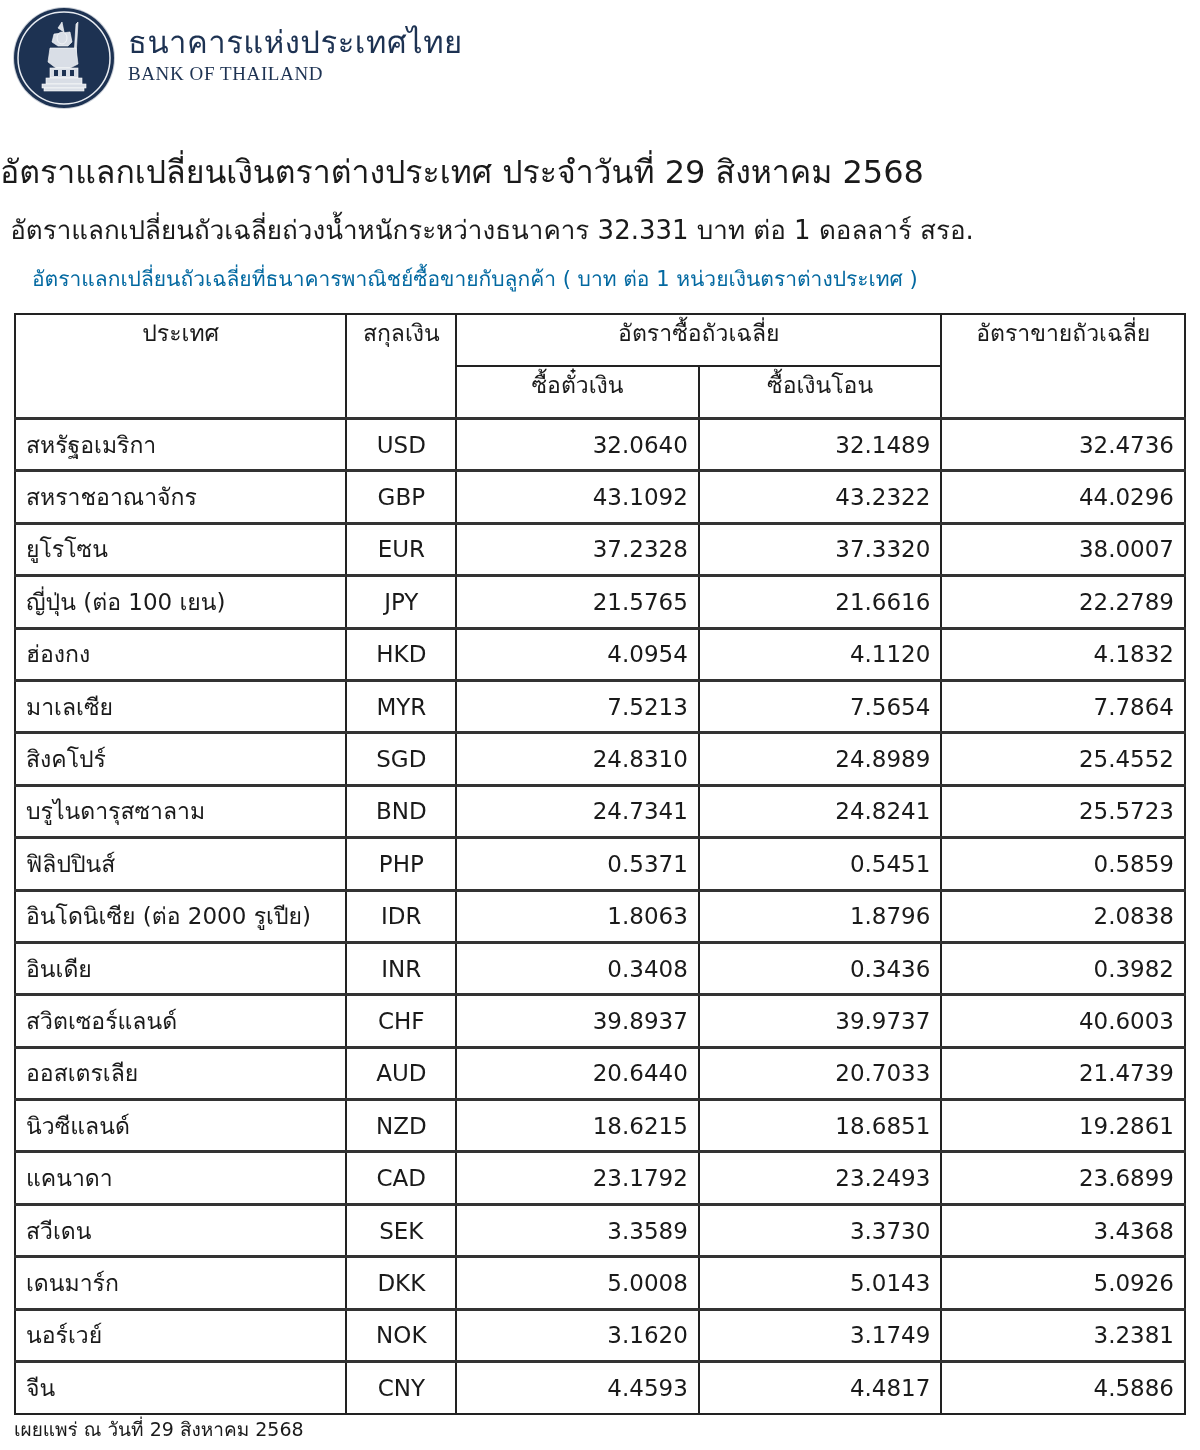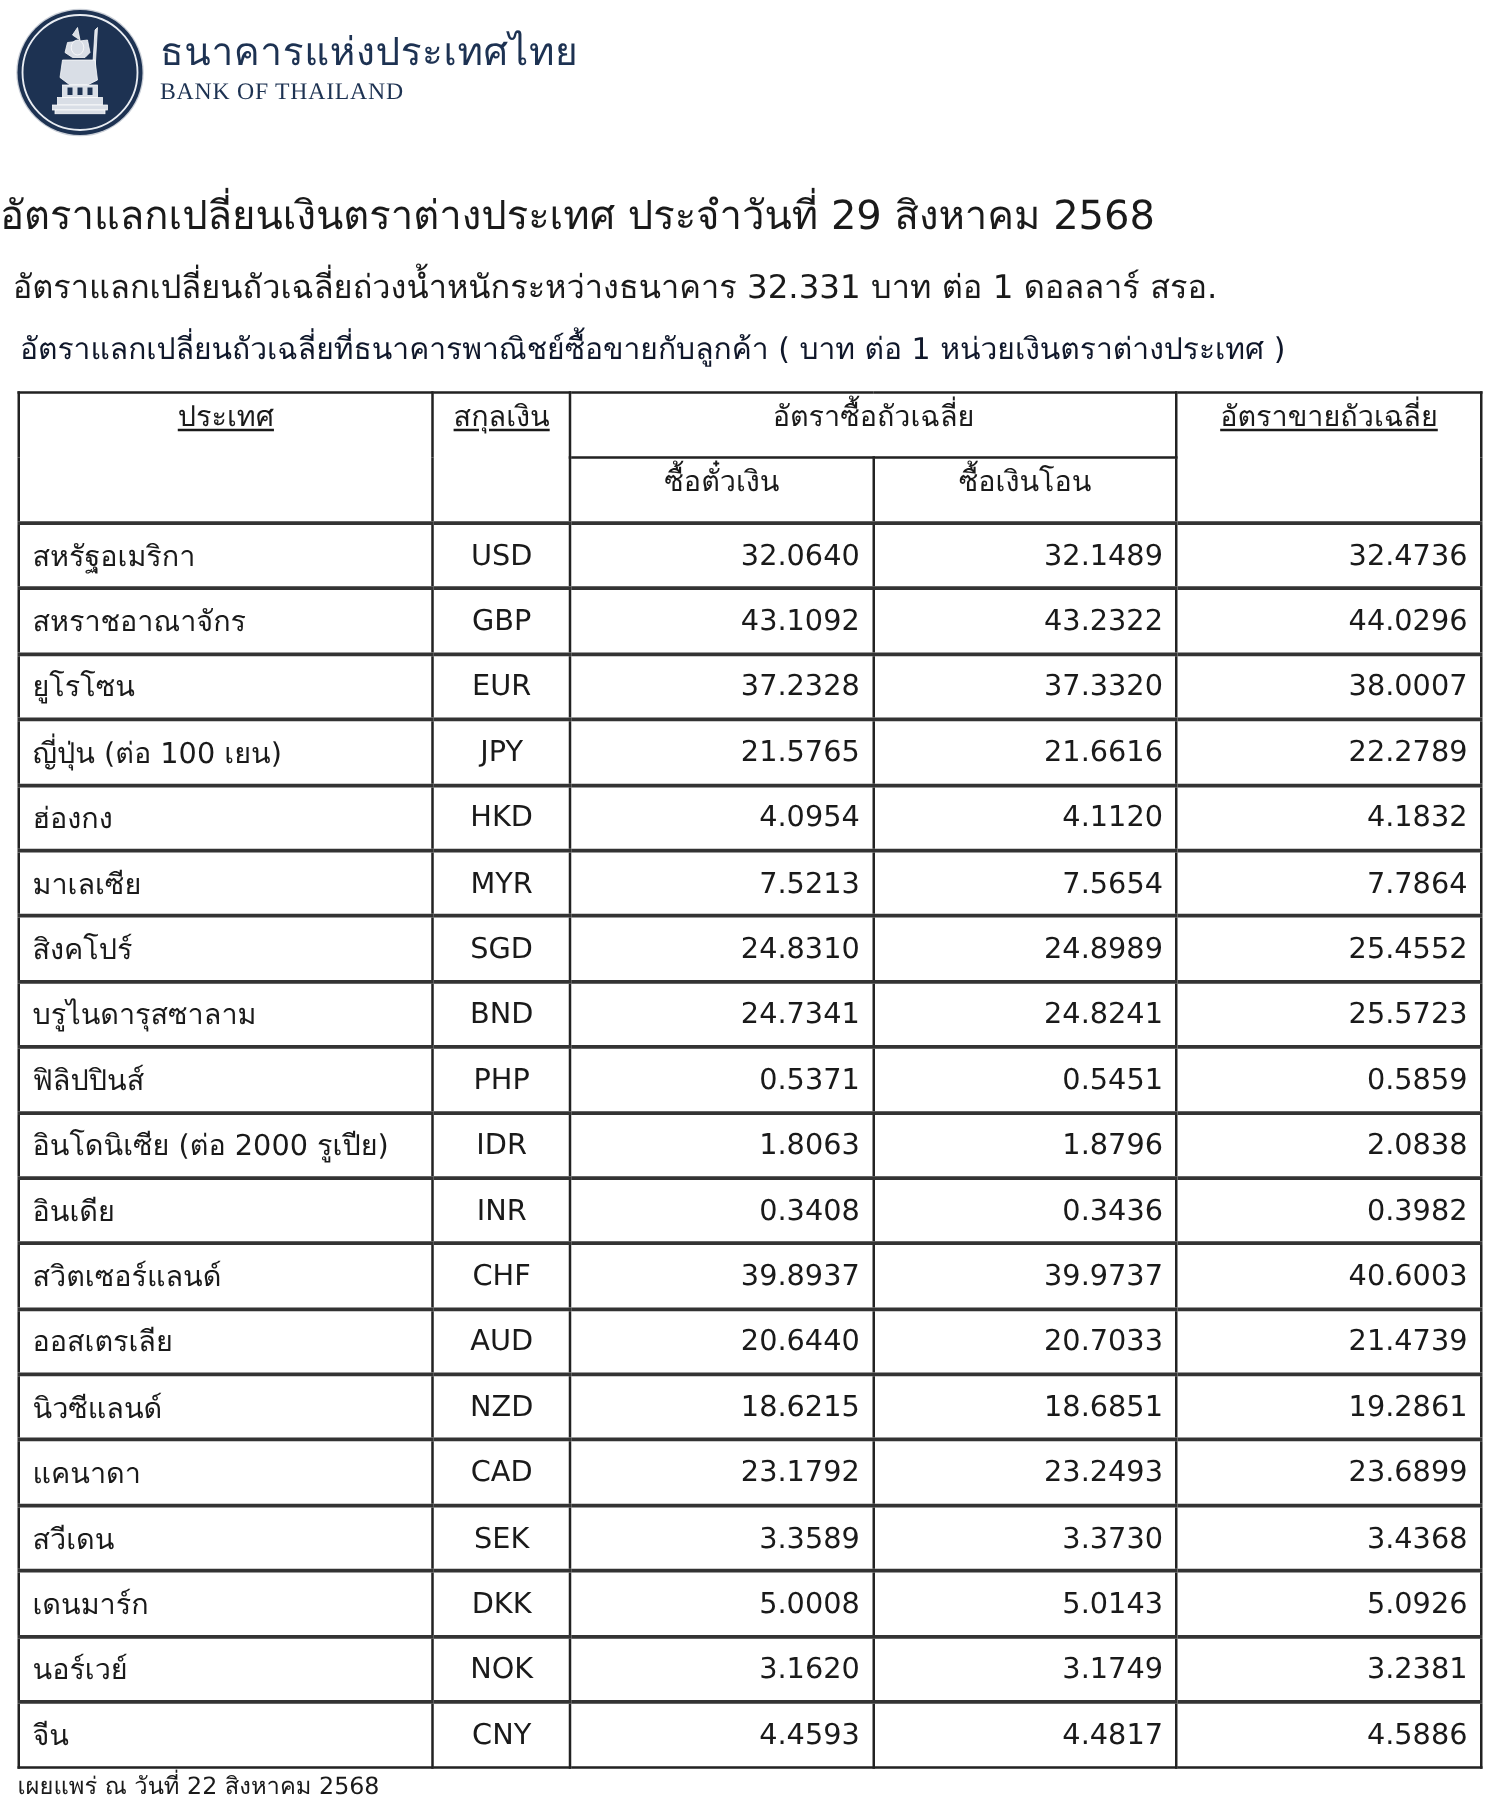--- a/index.html
+++ b/index.html
@@ -9,34 +9,34 @@
   }
   .header { position: absolute; left: 14px; top: 8px; display: flex; align-items: center; }
   .logo { width: 100px; height: 100px; border-radius: 50%; background: #1d3252; position: relative; box-shadow: 0 0 0 1px #c9ced6; }
   .logo svg { position: absolute; left: 0; top: 0; }
   .brand { margin-left: 14px; margin-top: -6px; }
   .brand-th { font-family: "DejaVu Serif", "Liberation Serif", serif; font-size: 31px; color: #1d3252; font-weight: normal; letter-spacing: 0.5px; line-height: 36px; }
   .brand-en { font-family: "Liberation Serif", "DejaVu Serif", serif; font-size: 19px; color: #1d3252; letter-spacing: 0.6px; line-height: 24px; margin-top: 2px; }
 
   .title { position: absolute; left: 0; width: 1200px; top: 150px; text-align: left; font-size: 32px; line-height: 44px; color: #1a1a1a; }
   .subtitle { position: absolute; left: 0; width: 984px; top: 210px; text-align: center; font-size: 26px; line-height: 40px; color: #1a1a1a; }
-  .note { position: absolute; left: 16px; top: 263px; font-size: 24px; line-height: 32px; color: #0f172a; }
+  .note { position: absolute; left: 32px; top: 263px; font-size: 21px; line-height: 32px; color: #0369a1; }
 
   table.rates {
     position: absolute; left: 14px; top: 313px; width: 1172px;
     border-collapse: collapse; font-size: 23px; color: #1a1a1a;
   }
   table.rates th, table.rates td {
     border: 2px solid #222;
     padding: 0 10px;
   }
   table.rates th { font-weight: normal; text-align: center; vertical-align: top; }
   .h-row1 th { height: 52px; padding-top: 10px; box-sizing: border-box; }
   .h-row2 th { height: 50px; vertical-align: middle; }
-  th.rowspan { vertical-align: top; padding-top: 12px; text-decoration: underline; }
+  th.rowspan { vertical-align: top; padding-top: 12px; }
   th.sub-head { border-top: 3px solid #222; }
   table.rates tbody tr { height: 52.4px; }
   table.rates tbody tr td { border-top: 3px solid #333; }
   td.country { text-align: left; padding-left: 10px; }
   td.code { text-align: center; }
   td.num { text-align: right; padding-right: 10px; }
   col.c1 { width: 332px; } col.c2 { width: 110px; } col.c3 { width: 243px; } col.c4 { width: 243px; } col.c5 { width: 244px; }
 
   .footer { position: absolute; left: 14px; top: 1414px; font-size: 19px; line-height: 30px; color: #1a1a1a; }
 </style>
@@ -225,13 +225,13 @@
       <tr>
         <td class="country">จีน</td>
         <td class="code">CNY</td>
         <td class="num">4.4593</td>
         <td class="num">4.4817</td>
         <td class="num">4.5886</td>
       </tr>
     </tbody>
 </table>
 
-<div class="footer">เผยแพร่ ณ วันที่ 22 สิงหาคม 2568</div>
+<div class="footer">เผยแพร่ ณ วันที่ 29 สิงหาคม 2568</div>
 
 </body></html>

